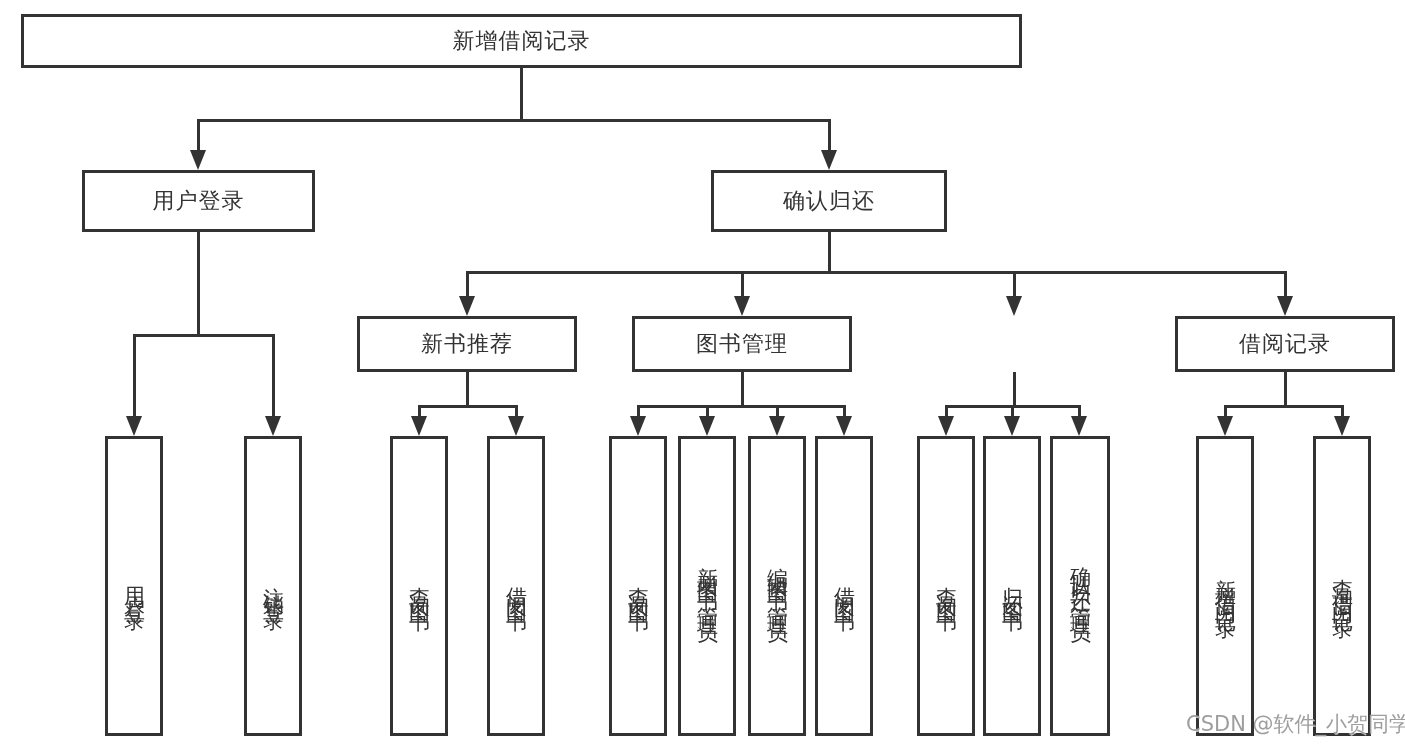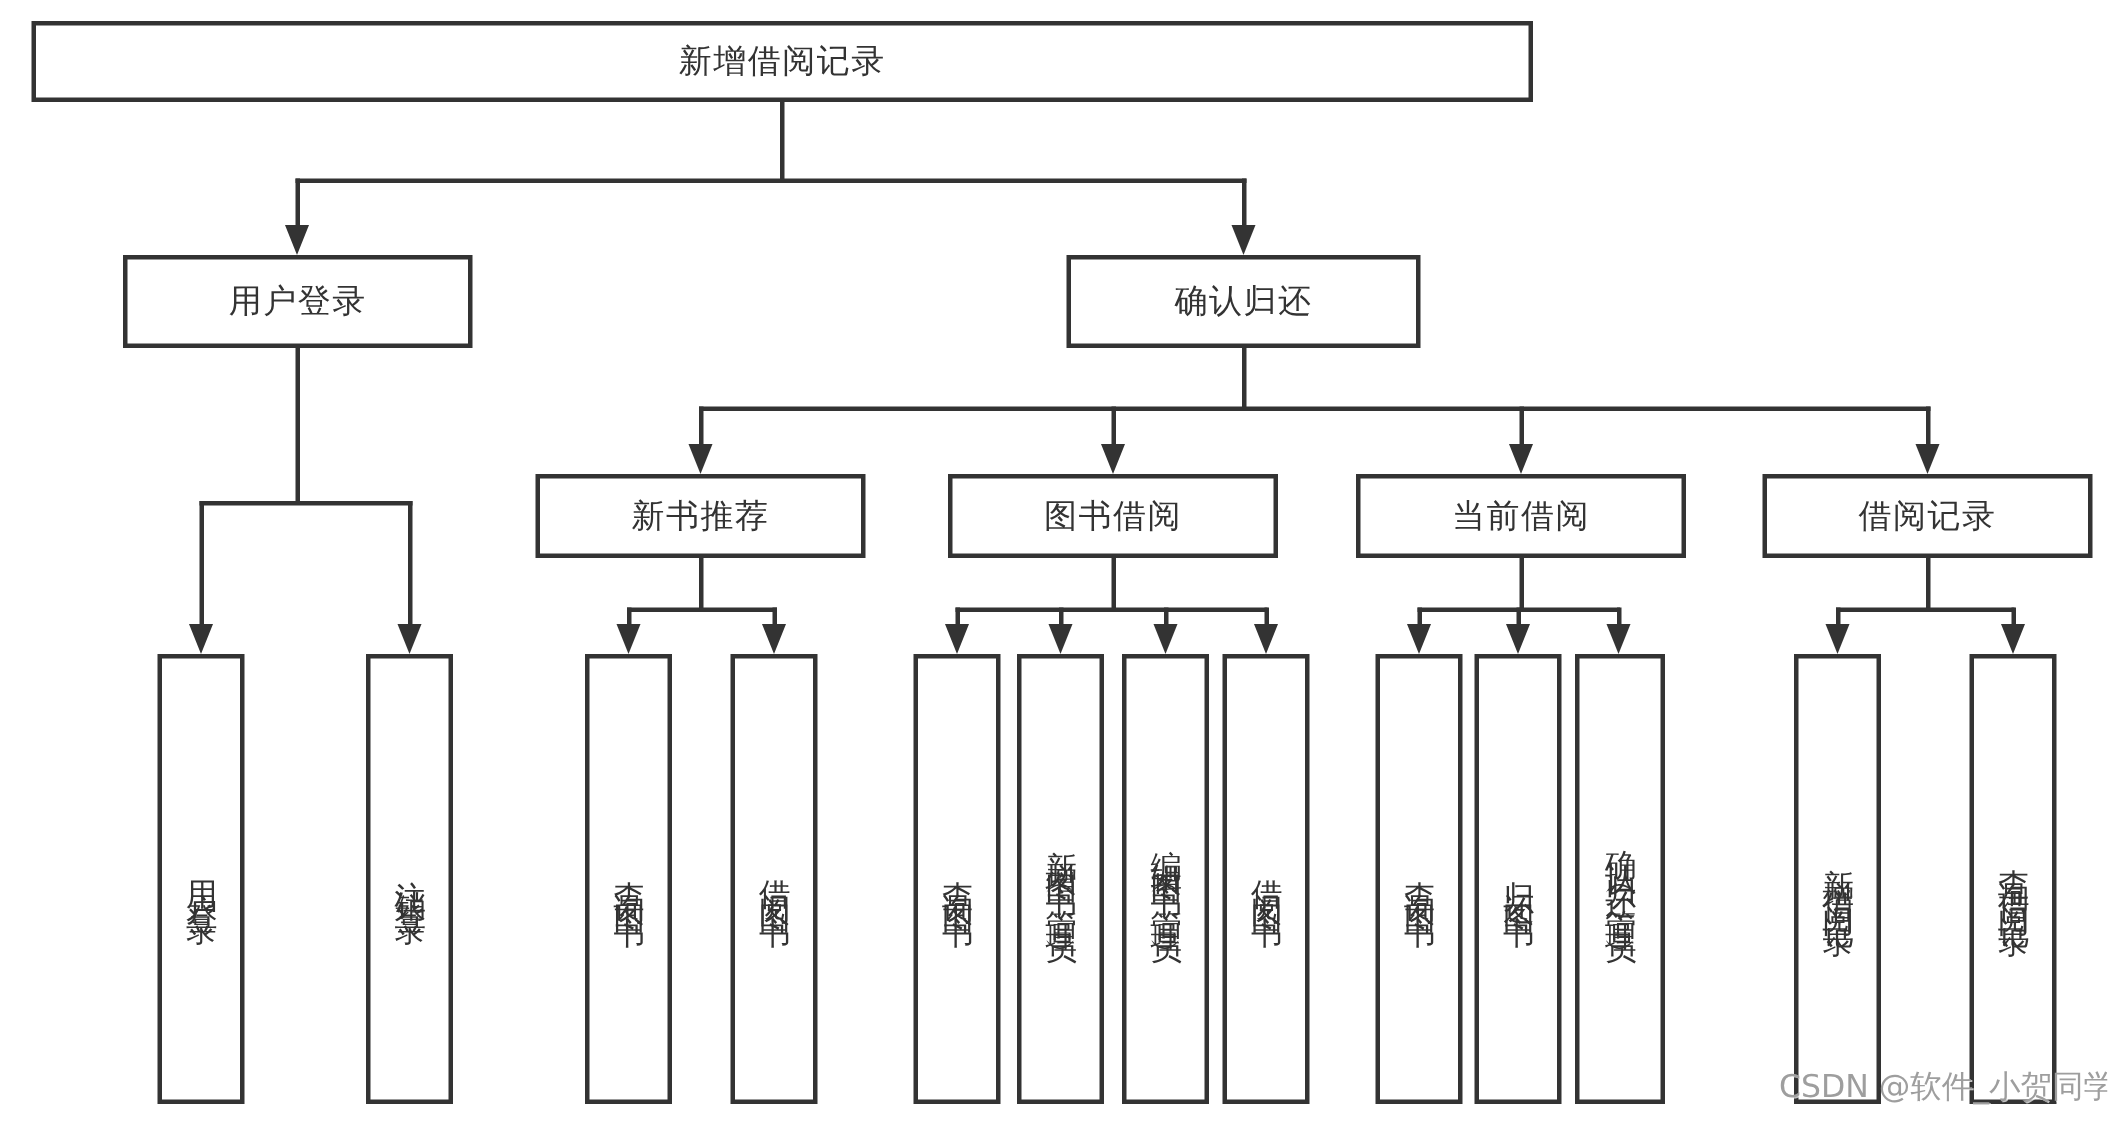--- a/index.html
+++ b/index.html
@@ -73,24 +73,21 @@
   <div class="arrow" style="left:734px;top:296px"></div>
   <div class="line v" style="left:1013px;top:271px;height:27px"></div>
   <div class="arrow" style="left:1006px;top:296px"></div>
   <div class="line v" style="left:1284px;top:271px;height:27px"></div>
   <div class="arrow" style="left:1277px;top:296px"></div>
 
   <div class="hbox" style="left:357px;top:316px;width:220px;height:56px">
     <span class="lbl">新书推荐</span>
   </div>
   <div class="hbox" style="left:632px;top:316px;width:220px;height:56px">
-    <span class="lbl">图书借阅</span>
-  </div>
-  <div class="hbox" style="left:904px;top:316px;width:220px;height:56px">
-    <span class="lbl">当前借阅</span>
+    <span class="lbl">图书管理</span>
   </div>
   <div class="hbox" style="left:1175px;top:316px;width:220px;height:56px">
     <span class="lbl">借阅记录</span>
   </div>
 
   <div class="line v" style="left:466px;top:372px;height:35px"></div>
   <div class="line h" style="left:418px;top:405px;width:100px"></div>
   <div class="line v" style="left:418px;top:405px;height:13px"></div>
   <div class="arrow" style="left:411px;top:416px"></div>
   <div class="line v" style="left:515px;top:405px;height:13px"></div>

